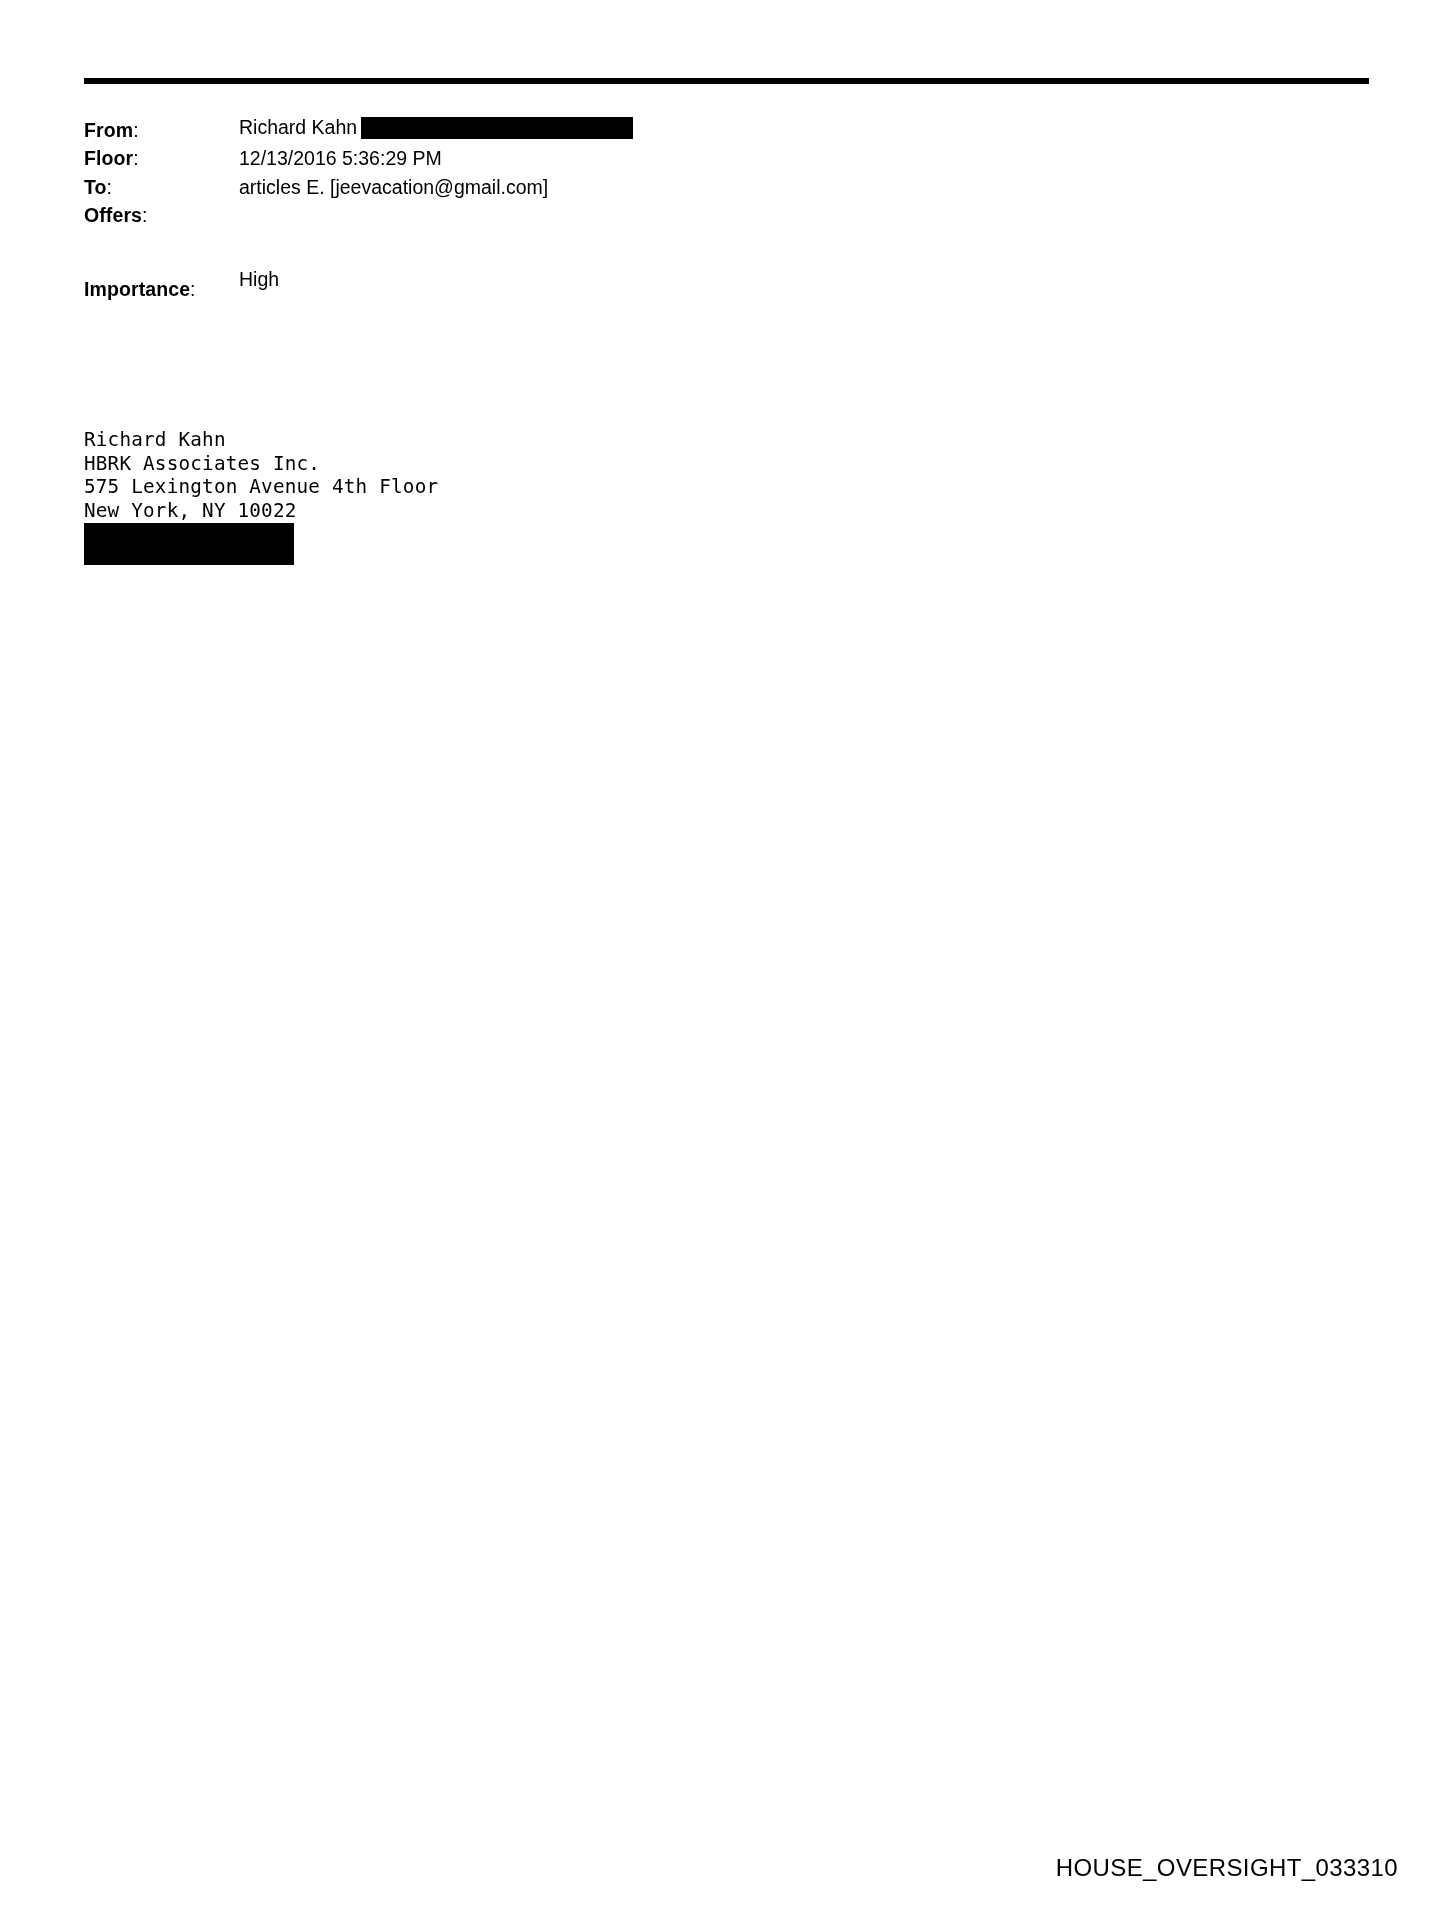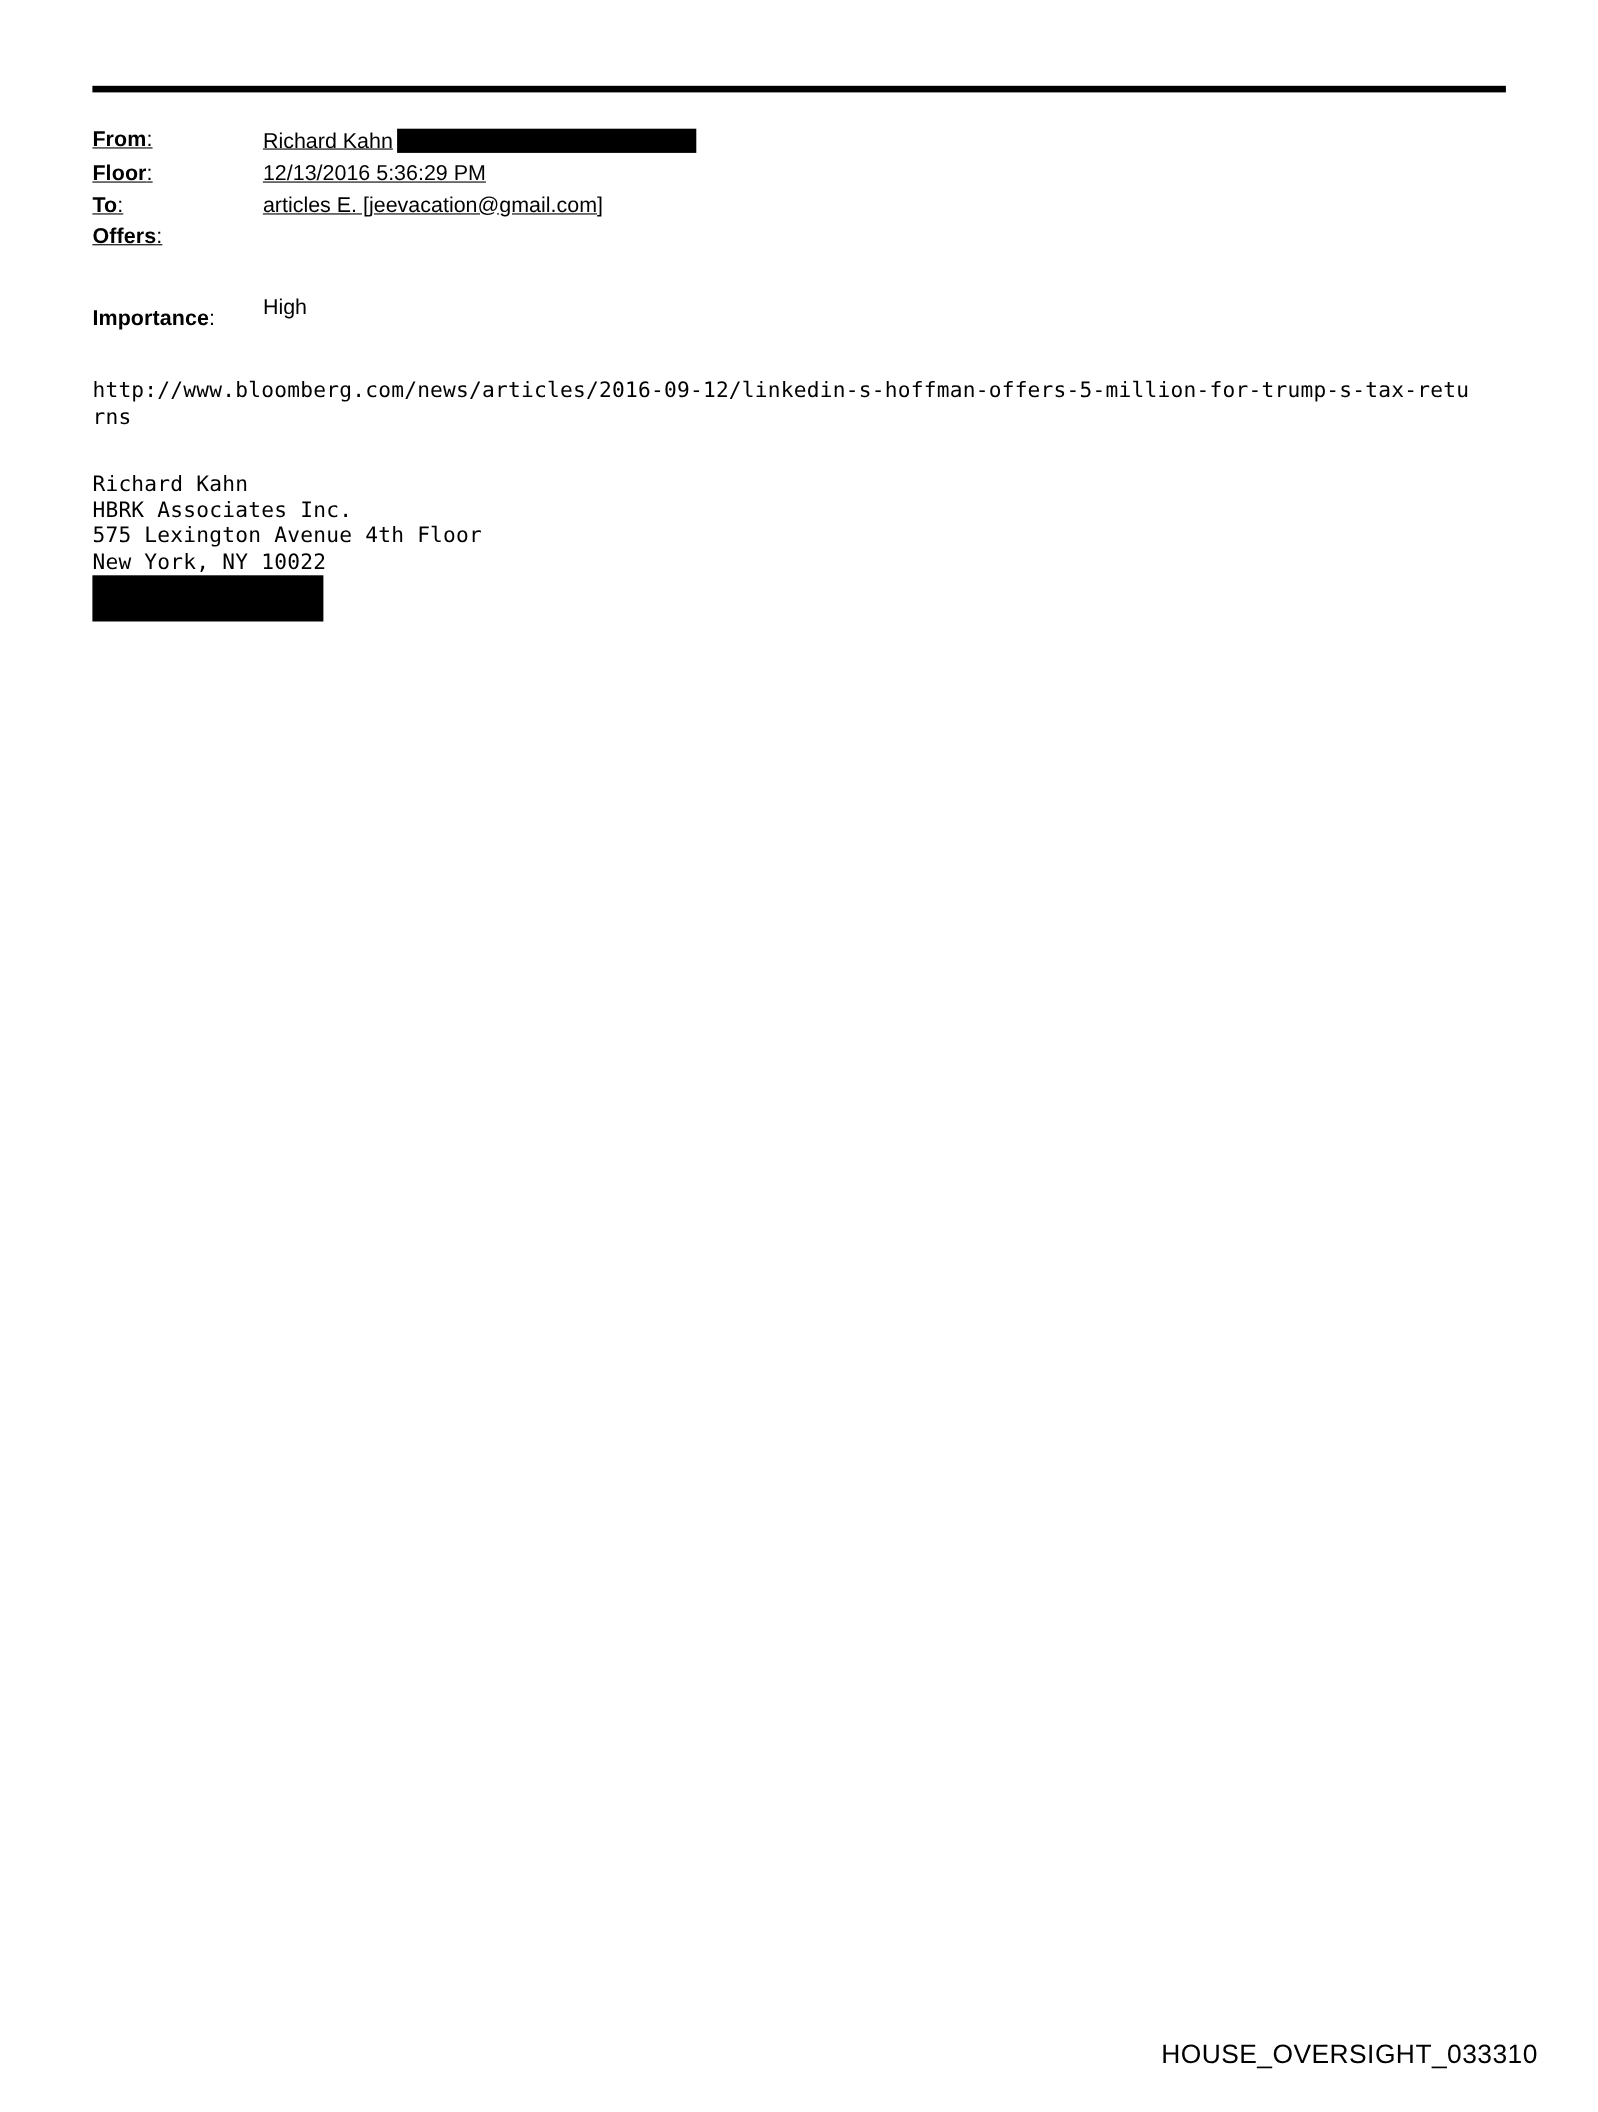--- a/index.html
+++ b/index.html
@@ -36,25 +36,24 @@
 
   
   .header-block {
     position: absolute;
     left: 84px;
     top: 118px;
     width: 1285px;
   }
   .hdr-row {
     display: flex;
-    align-items: flex-start;
+    align-items: flex-end;
     line-height: 1.0;
     margin-bottom: 9px;
     font-size: 19.5px;
-    text-decoration: underline;
   }
   .hdr-label {
     width: 155px;
     flex: 0 0 155px;
     font-weight: bold;
     font-size: 19.5px;
     letter-spacing: 0.1px;
   }
   .hdr-label .colon { font-weight: normal; }
   .hdr-value {
@@ -155,21 +154,20 @@
       <div class="hdr-label"><span>Offers</span><span class="colon">:</span></div>
     </div>
 
   </div>
 
   <div class="importance-row">
     <div class="hdr-label"><span>Importance</span><span class="colon">:</span></div>
     <div class="hdr-value">High</div>
   </div>
 
-  <div class="mono-block url-block">http://www.bloomberg.com/news/articles/2016-09-12/linkedin-s-hoffman-offers-5-million-for-trump-s-tax-returns</div>
 
   <div class="mono-block sig-block">Richard Kahn
 HBRK Associates Inc.
 575 Lexington Avenue 4th Floor
 New York, NY 10022</div>
 
   <div class="redact-sig"></div>
 
   <div class="footer-stamp">HOUSE_OVERSIGHT_033310</div>
 

